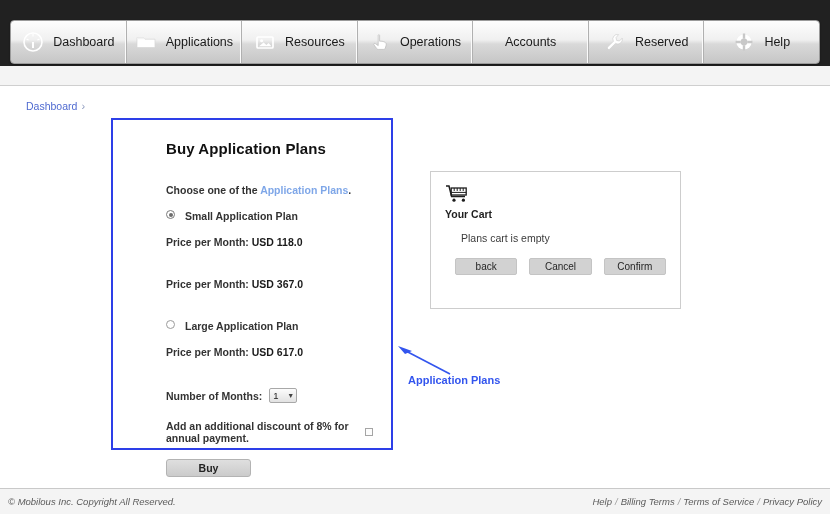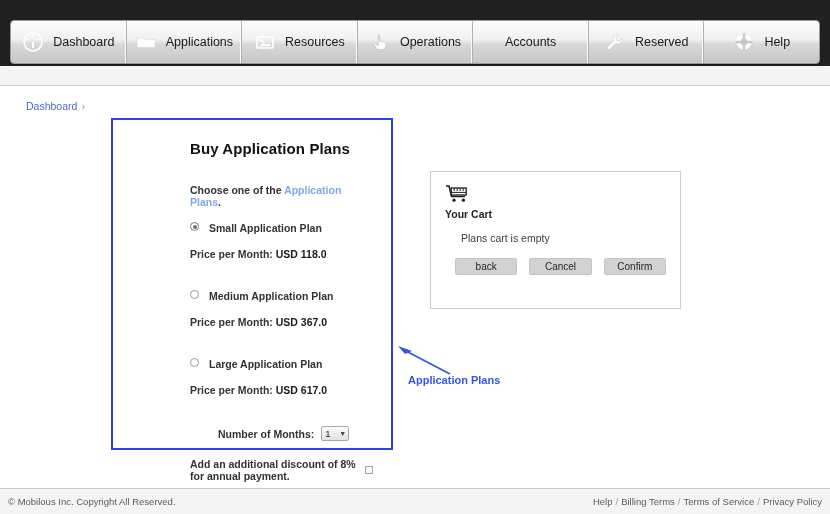--- a/index.html
+++ b/index.html
@@ -114,21 +114,20 @@
   
   .plans-panel {
     position: absolute;
     top: 31px;
     left: 111px;
     width: 282px;
     height: 332px;
     border: 2px solid #2d3fe8;
     background: #ffffff;
     box-sizing: border-box;
-    padding-left: 24px;
   }
   .plans-inner {
     padding: 20px 18px 0 53px;
   }
   .panel-title {
     font-size: 15px;
     font-weight: bold;
     color: #111111;
     margin: 0 0 27px 0;
     letter-spacing: 0.1px;
@@ -187,21 +186,20 @@
     display: flex;
     align-items: center;
     gap: 7px;
     margin-top: 6px;
     margin-bottom: 17px;
   }
   .months-label {
     font-size: 10.5px;
     font-weight: bold;
     color: #333333;
-    margin-left: 28px;
   }
   .months-select {
     width: 28px;
     height: 15px;
     border: 1px solid #a8a8a8;
     background: linear-gradient(to bottom, #fcfcfc, #e2e2e2);
     border-radius: 2px;
     font-size: 9.5px;
     color: #222222;
     display: flex;
@@ -325,20 +323,21 @@
     bottom: 0; left: 0;
     width: 830px;
     height: 26px;
     background: #f4f4f4;
     border-top: 1px solid #c9c9c9;
     box-sizing: border-box;
     display: flex;
     align-items: center;
     justify-content: space-between;
     padding: 0 8px;
+    font-style: italic;
   }
   .footer-left {
     font-size: 9.5px;
     color: #5b5b5b;
   }
   .footer-right {
     font-size: 9.5px;
     color: #5b5b5b;
     display: flex;
     align-items: center;
@@ -446,24 +445,20 @@
       </div>
 
       <div class="plan-option">
         <span class="radio checked"></span>
         <span class="plan-name">Small Application Plan</span>
       </div>
       <div class="plan-price">
         <span>Price per Month: </span><span class="amount">USD 118.0</span>
       </div>
 
-      <div class="plan-option">
-        <span class="radio"></span>
-        <span class="plan-name">Medium Application Plan</span>
-      </div>
       <div class="plan-price">
         <span>Price per Month: </span><span class="amount">USD 367.0</span>
       </div>
 
       <div class="plan-option">
         <span class="radio"></span>
         <span class="plan-name">Large Application Plan</span>
       </div>
       <div class="plan-price">
         <span>Price per Month: </span><span class="amount">USD 617.0</span>

